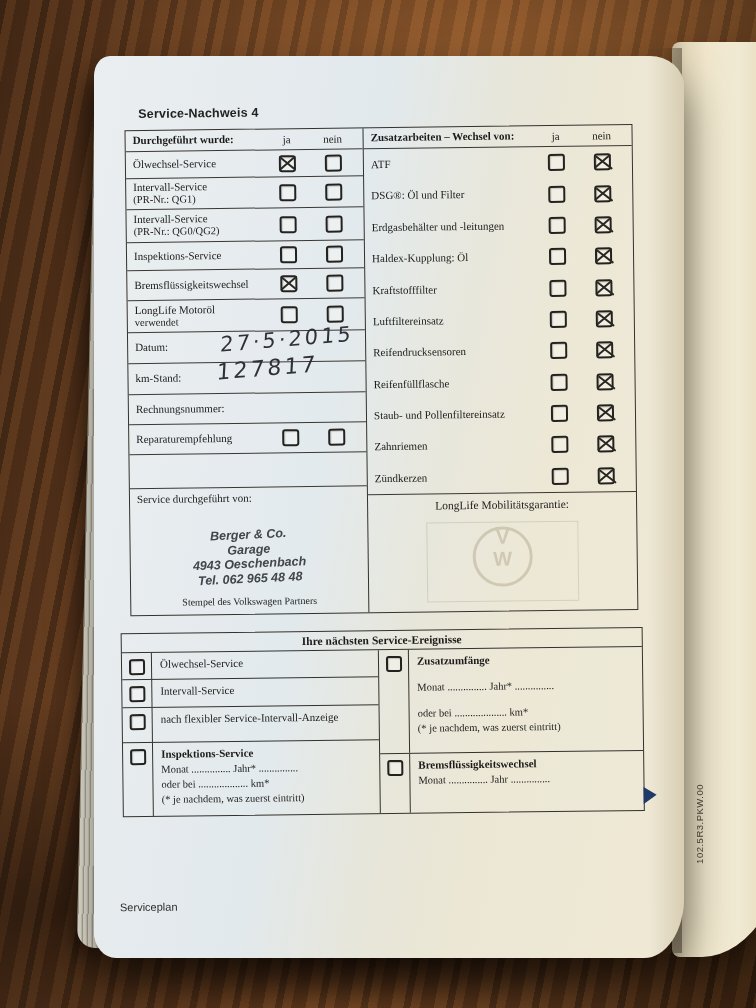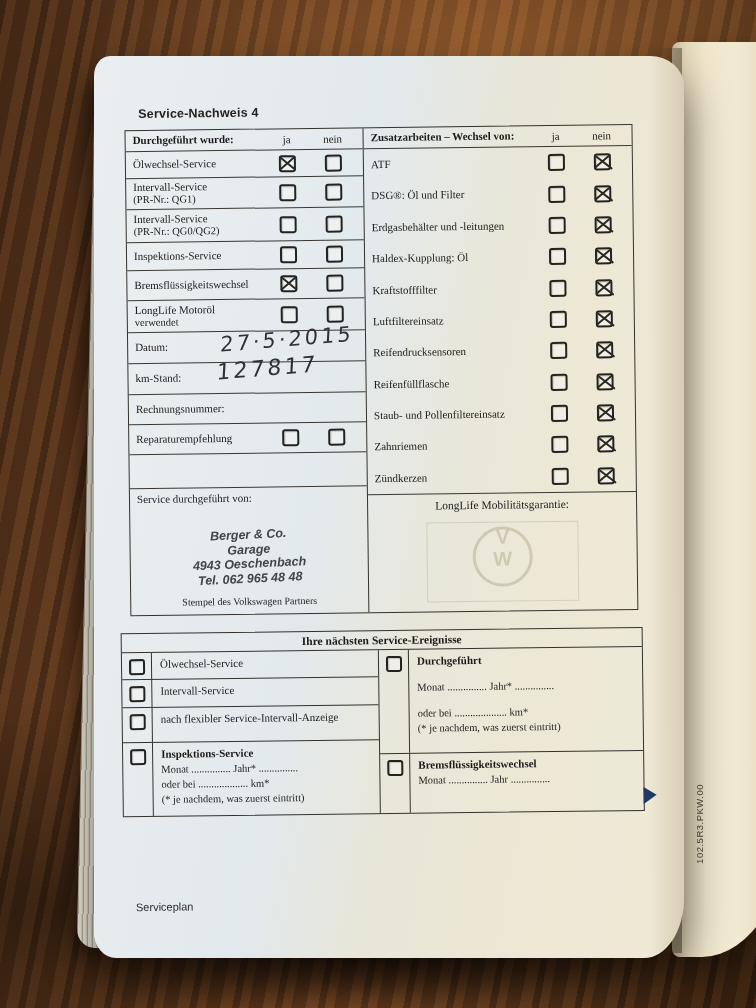--- a/index.html
+++ b/index.html
@@ -24,21 +24,21 @@
   .code{position:absolute;left:22px;top:742px;writing-mode:vertical-rl;transform:rotate(180deg);
     font:9.5px "Liberation Sans",sans-serif;color:#4c473c;letter-spacing:0.5px;}
   .left-page{position:absolute;left:94px;top:56px;width:590px;height:902px;
     border-radius:16px 34px 40px 22px / 20px 30px 60px 26px;
     background:
       linear-gradient(to left, rgba(140,110,60,0.22), transparent 36px),
       linear-gradient(100deg,#eaeef0 0%,#e2e9ec 40%,#e7e6da 56%,#ece7d4 70%,#efe9d6 100%);
     box-shadow:0 24px 44px rgba(0,0,0,0.55);}
   .sheet{position:absolute;inset:0;transform:rotate(-0.7deg);transform-origin:50% 40%;color:#1c1b1a;}
   .page-title{position:absolute;left:48px;top:48px;font:600 12.5px "Liberation Sans",sans-serif;color:#232220;letter-spacing:0.2px;}
-  .serviceplan{position:absolute;left:36px;top:842px;font:11px "Liberation Sans",sans-serif;color:#2d2c2a;}
+  .serviceplan{position:absolute;left:20px;top:842px;font:11px "Liberation Sans",sans-serif;color:#2d2c2a;}
 
   
   .main-table{position:absolute;left:34px;top:71px;width:506px;height:484px;
     border:1.5px solid #34322d;display:flex;background:rgba(255,255,255,0.06);}
   .col-left{width:237px;display:flex;flex-direction:column;}
   .col-right{flex:1;border-left:1.5px solid #34322d;display:flex;flex-direction:column;}
   .row{display:flex;align-items:center;border-bottom:1px solid #3b3833;padding:0 7px;box-sizing:border-box;flex:none;}
   .lbl{flex:1;font:11px/1.2 "Liberation Serif",serif;color:#1b1a19;}
   .lbl .l1{display:block;}
   .lbl .sub{display:block;font-size:10.5px;}
@@ -377,21 +377,21 @@
                 <div class="nt-line">(* je nachdem, was zuerst eintritt)</div>
               </span>
             </div>
           </div>
           <div class="nt-colR">
             <div class="nt-row nth104">
               <span class="nt-cb">
                   <span class="cb"></span>
                 </span>
               <span class="nt-content">
-                <span class="bold">Durchgeführt</span>
+                <span class="bold">Zusatzumfänge</span>
                 <div class="nt-line gap">Monat ............... Jahr* ...............</div>
                 <div class="nt-line gap">oder bei .................... km*</div>
                 <div class="nt-line">(* je nachdem, was zuerst eintritt)</div>
               </span>
             </div>
             <div class="nt-row last">
               <span class="nt-cb">
                   <span class="cb"></span>
                 </span>
               <span class="nt-content">

